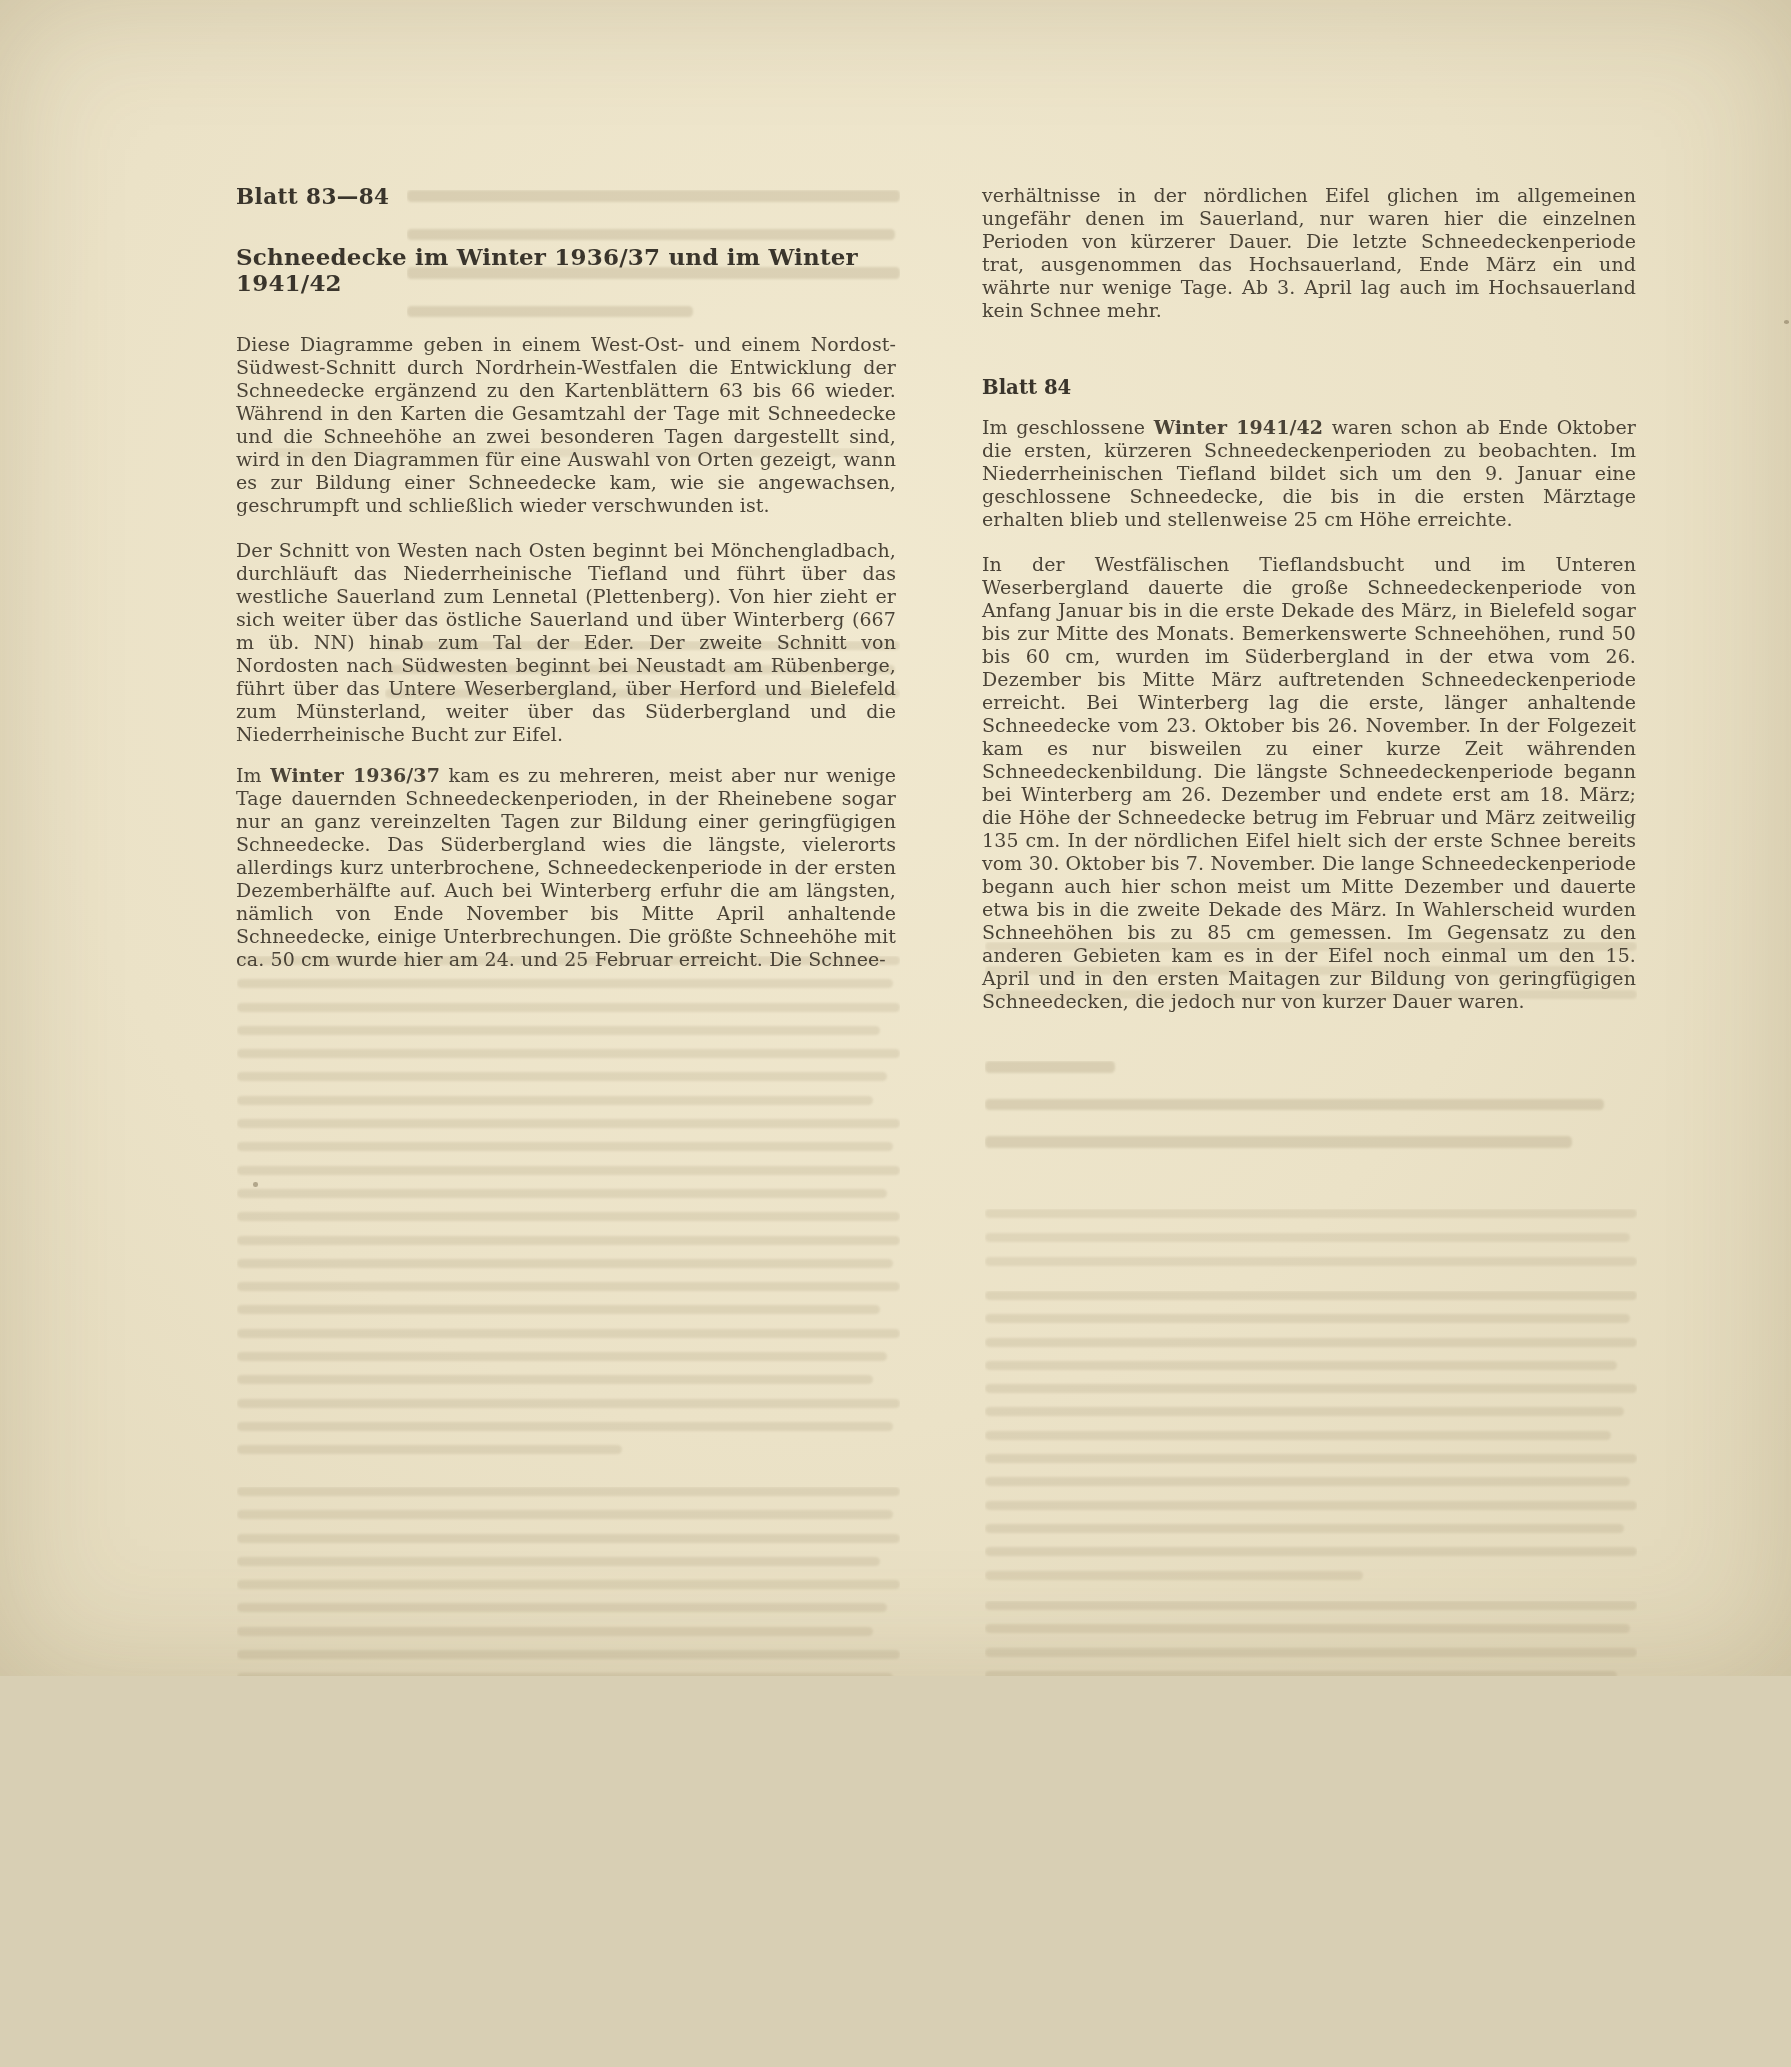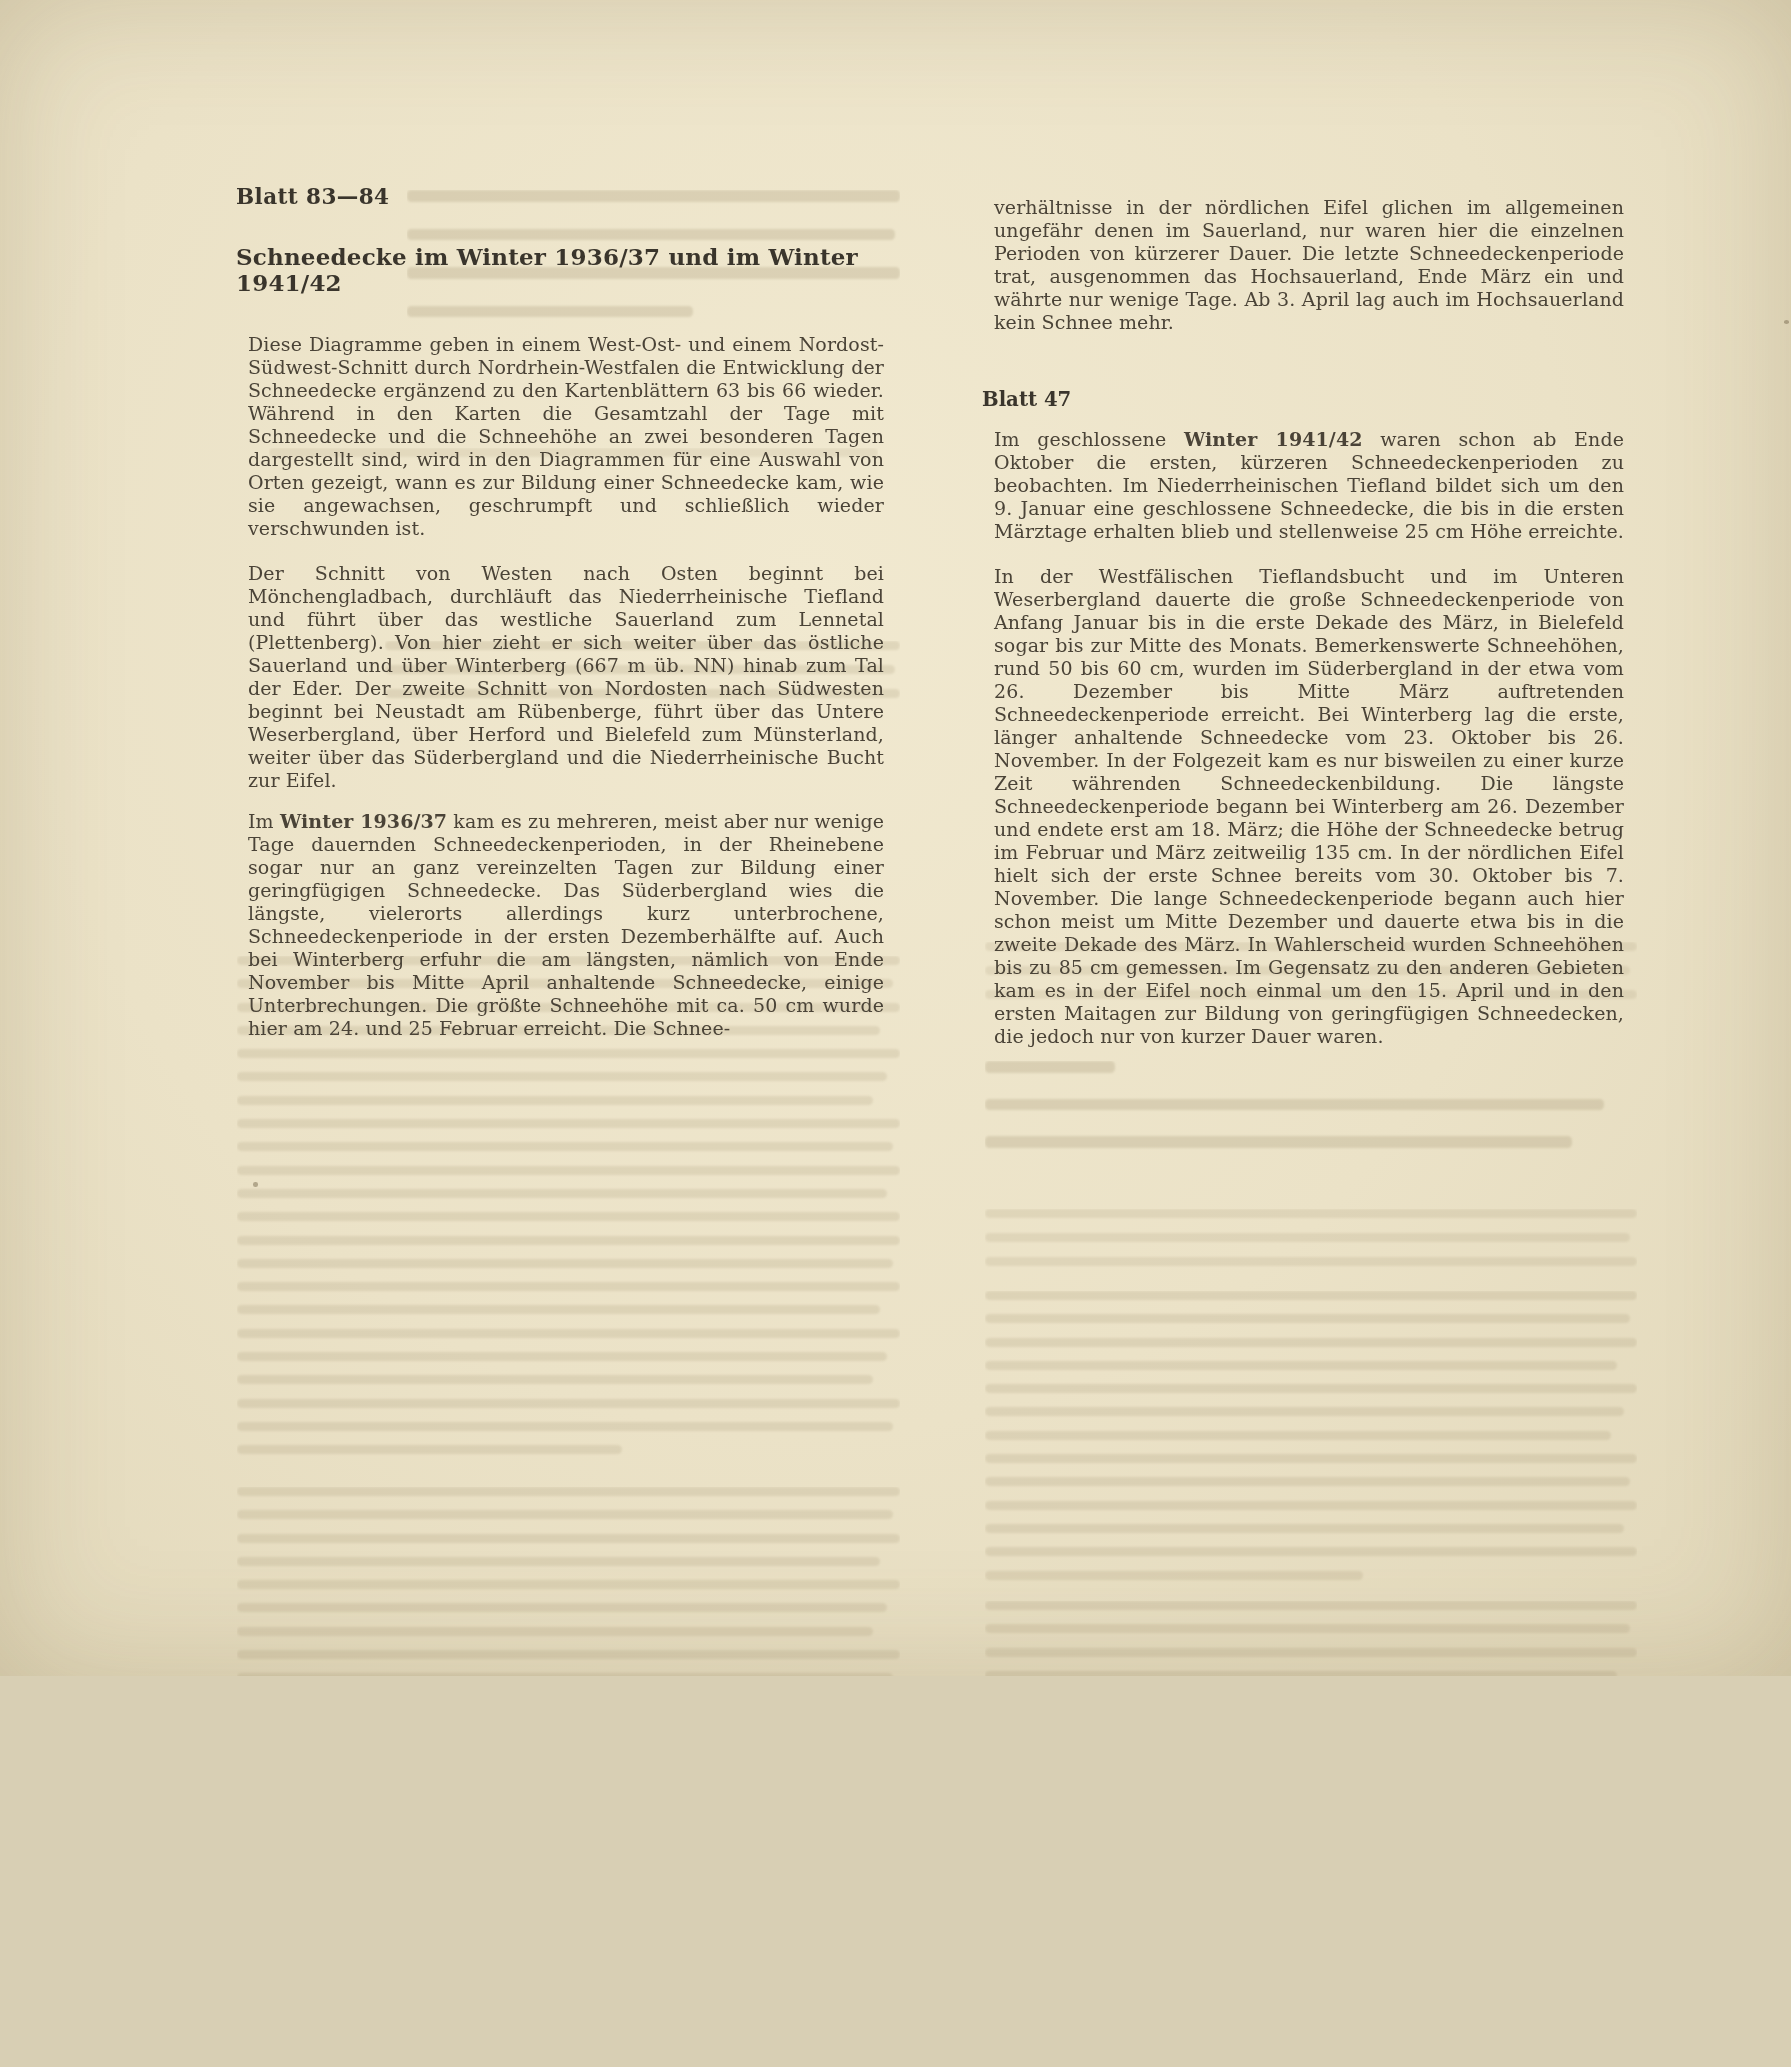--- a/index.html
+++ b/index.html
@@ -20,21 +20,21 @@
     letter-spacing:0.4px;margin:0;
   }
   .doc-title{
     font-size:23px;font-weight:bold;color:#3a352c;
     letter-spacing:0.2px;margin:35px 0 0 0;line-height:1.15;
   }
   .body-p{
     font-size:19px;line-height:23px;
     text-align:justify;text-justify:inter-word;
     hyphens:none;
-    margin:12px;
+    margin:0;
     color:#4a4337;
     letter-spacing:0.1px;
   }
   .mt-intro{margin-top:36px;}
   .mt-p{margin-top:22.4px;}
   .sec-head{
     font-size:19.7px;font-weight:bold;color:#3a352c;
     margin:29.6px 0 0 0;line-height:23px;
   }
   .sec-head-r{margin-top:54px;}
@@ -173,21 +173,21 @@
 
     <p class="body-p mt-p">Der Schnitt von Westen nach Osten beginnt bei Mönchengladbach, durchläuft das Niederrheinische Tiefland und führt über das westliche Sauerland zum Lennetal (Plettenberg). Von hier zieht er sich weiter über das östliche Sauerland und über Winterberg (667 m üb. NN) hinab zum Tal der Eder. Der zweite Schnitt von Nordosten nach Südwesten beginnt bei Neustadt am Rübenberge, führt über das Untere Weserbergland, über Herford und Bielefeld zum Münsterland, weiter über das Süderbergland und die Niederrheinische Bucht zur Eifel.</p>
 
 
     <p class="body-p after-head"><span>Im </span><strong>Winter 1936/37</strong><span> kam es zu mehreren, meist aber nur wenige Tage dauernden Schneedeckenperioden, in der Rheinebene sogar nur an ganz vereinzelten Tagen zur Bildung einer geringfügigen Schneedecke. Das Süderbergland wies die längste, vielerorts allerdings kurz unterbrochene, Schneedeckenperiode in der ersten Dezemberhälfte auf. Auch bei Winterberg erfuhr die am längsten, nämlich von Ende November bis Mitte April anhaltende Schneedecke, einige Unterbrechungen. Die größte Schneehöhe mit ca. 50 cm wurde hier am 24. und 25 Februar erreicht. Die Schnee-</span></p>
   </div>
 
   <div class="col col-right">
     <p class="body-p">verhältnisse in der nördlichen Eifel glichen im allgemeinen ungefähr denen im Sauerland, nur waren hier die einzelnen Perioden von kürzerer Dauer. Die letzte Schneedeckenperiode trat, ausgenommen das Hochsauerland, Ende März ein und währte nur wenige Tage. Ab 3. April lag auch im Hochsauerland kein Schnee mehr.</p>
 
-    <p class="sec-head sec-head-r">Blatt 47</p>
+    <p class="sec-head sec-head-r">Blatt 84</p>
 
     <p class="body-p after-head-r"><span>Im geschlossene </span><strong>Winter 1941/42</strong><span> waren schon ab Ende Oktober die ersten, kürzeren Schneedeckenperioden zu beobachten. Im Niederrheinischen Tiefland bildet sich um den 9. Januar eine geschlossene Schneedecke, die bis in die ersten Märztage erhalten blieb und stellenweise 25 cm Höhe erreichte.</span></p>
 
     <p class="body-p mt-p">In der Westfälischen Tieflandsbucht und im Unteren Weserbergland dauerte die große Schneedeckenperiode von Anfang Januar bis in die erste Dekade des März, in Bielefeld sogar bis zur Mitte des Monats. Bemerkenswerte Schneehöhen, rund 50 bis 60 cm, wurden im Süderbergland in der etwa vom 26. Dezember bis Mitte März auftretenden Schneedeckenperiode erreicht. Bei Winterberg lag die erste, länger anhaltende Schneedecke vom 23. Oktober bis 26. November. In der Folgezeit kam es nur bisweilen zu einer kurze Zeit währenden Schneedeckenbildung. Die längste Schneedeckenperiode begann bei Winterberg am 26. Dezember und endete erst am 18. März; die Höhe der Schneedecke betrug im Februar und März zeitweilig 135 cm. In der nördlichen Eifel hielt sich der erste Schnee bereits vom 30. Oktober bis 7. November. Die lange Schneedeckenperiode begann auch hier schon meist um Mitte Dezember und dauerte etwa bis in die zweite Dekade des März. In Wahlerscheid wurden Schneehöhen bis zu 85 cm gemessen. Im Gegensatz zu den anderen Gebieten kam es in der Eifel noch einmal um den 15. April und in den ersten Maitagen zur Bildung von geringfügigen Schneedecken, die jedoch nur von kurzer Dauer waren.</p>
   </div>
 
   <div class="page-num">20</div>
 
 </div>
 

